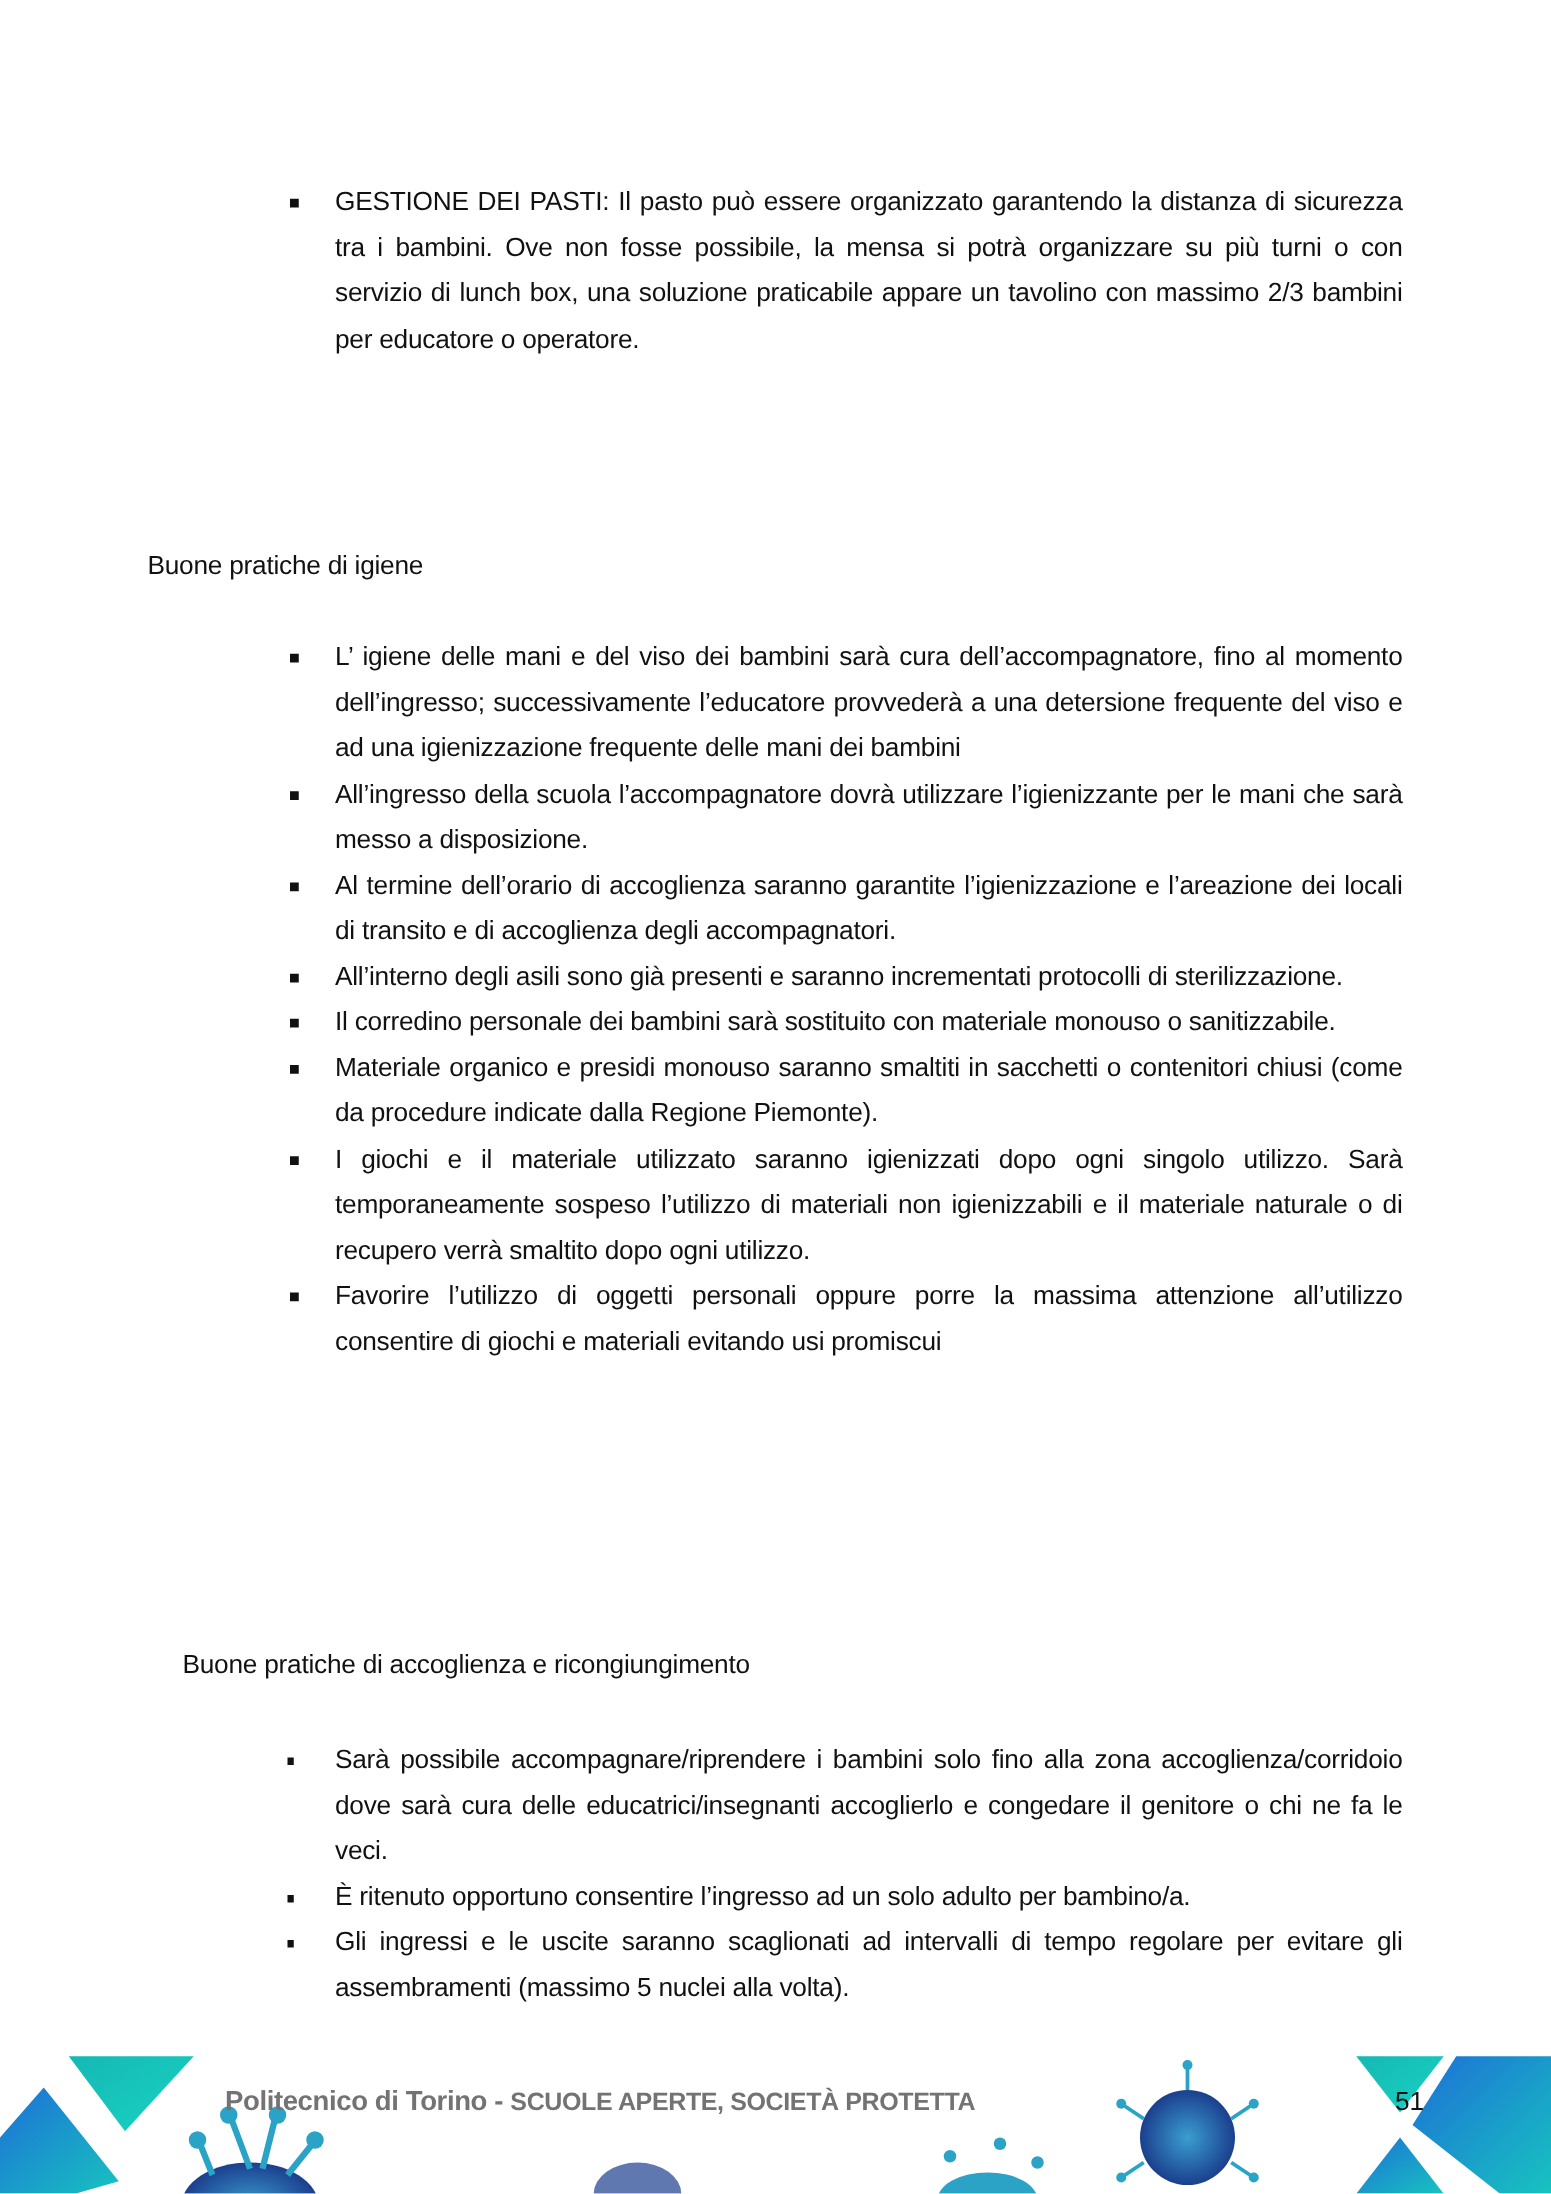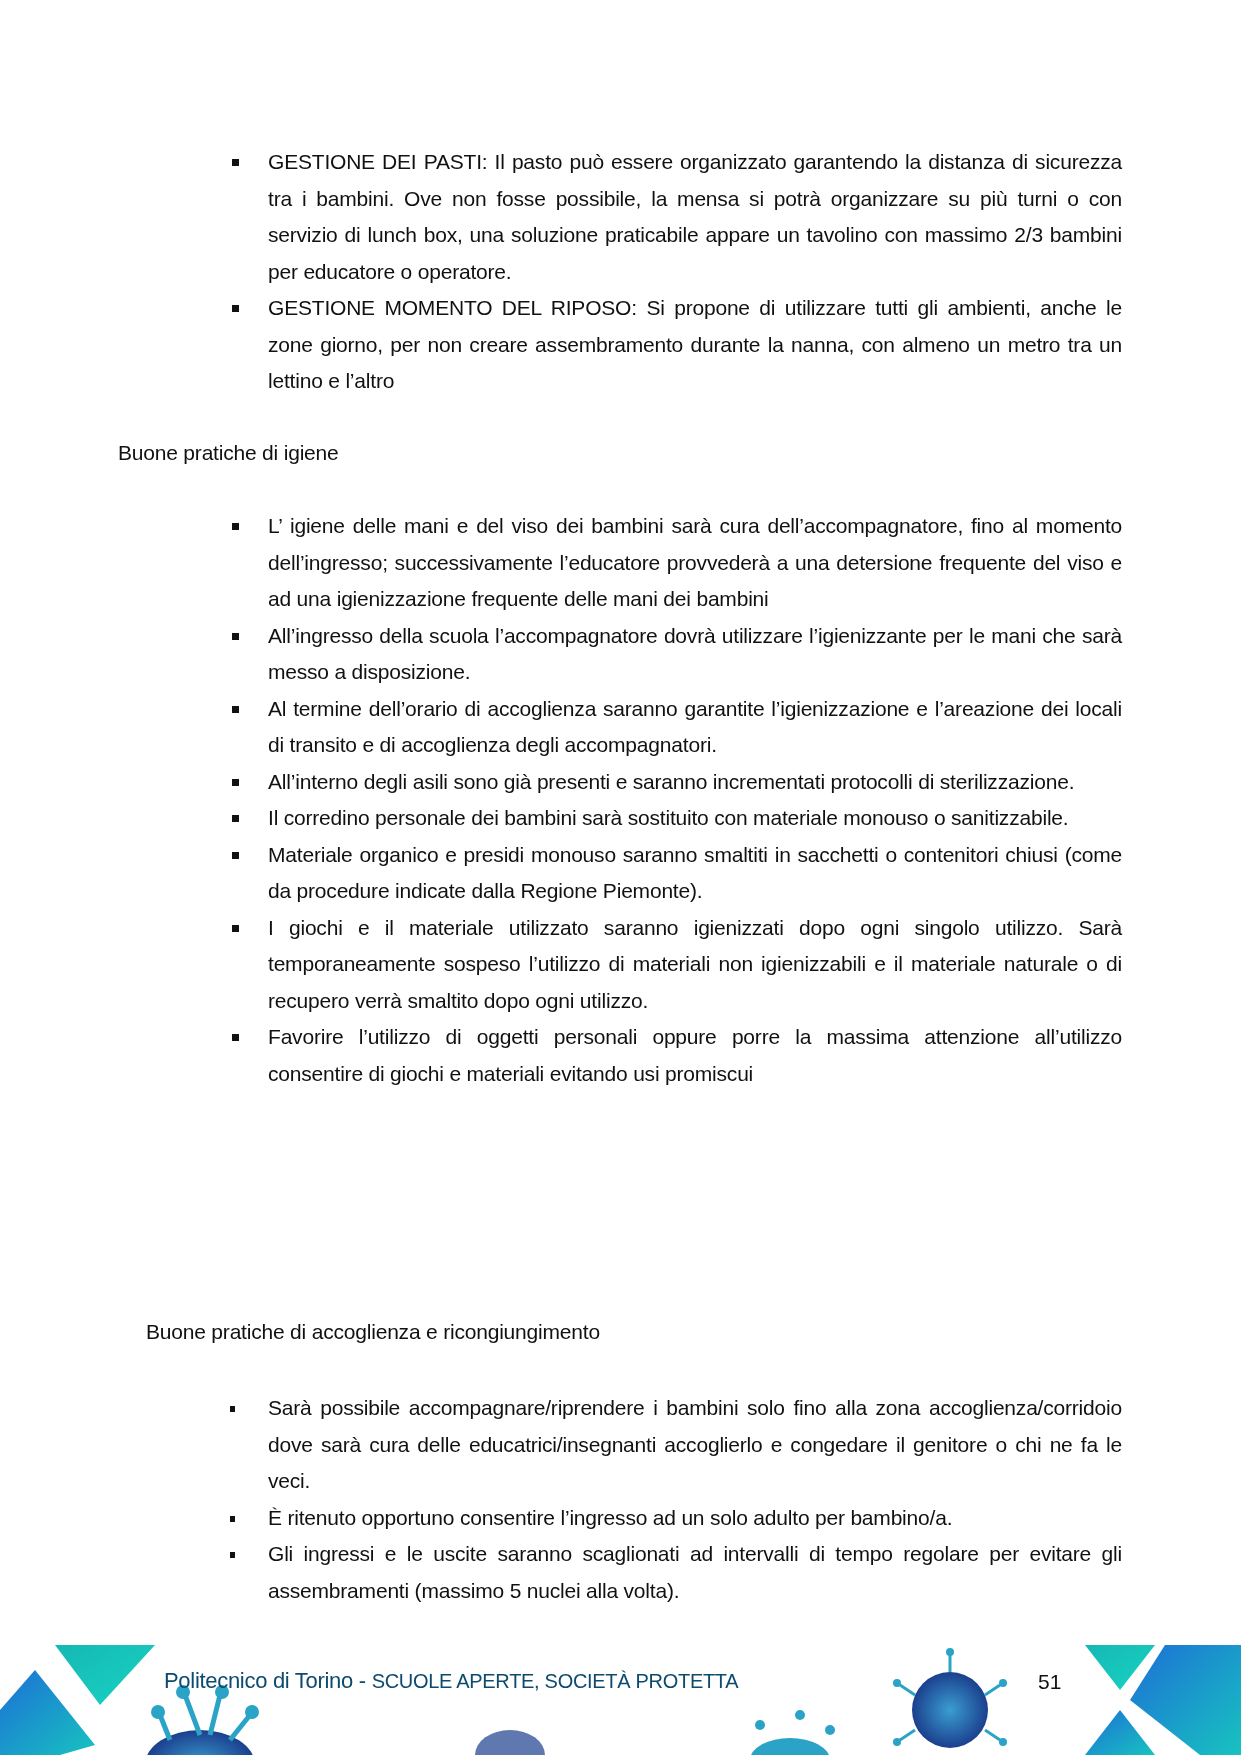--- a/index.html
+++ b/index.html
@@ -6,32 +6,31 @@
   body { width:1241px; height:1755px; position:relative; overflow:hidden;
          font-family:"Liberation Sans", sans-serif; color:#111; }
   .page { position:absolute; left:0; top:0; width:1241px; height:1755px; }
   .list { position:absolute; left:228px; width:894px; margin:0; padding:0; list-style:none; }
   .item { position:relative; padding-left:40px; font-size:21px; line-height:36.5px;
           text-align:justify; letter-spacing:-0.2px; }
   .bullet { position:absolute; left:4px; top:15px; width:7px; height:7px; background:#111; }
   .bullet.sm { width:5px; height:6px; top:16px; left:2px; }
   .heading { position:absolute; left:118px; font-size:21px; font-weight:normal; letter-spacing:-0.2px; }
   .footer { position:absolute; left:0; top:1640px; width:1241px; height:115px; overflow:hidden; }
-  .footer-title { position:absolute; left:164px; top:28px; font-size:22px; font-weight:normal; color:#0c4a6e; letter-spacing:-0.3px; white-space:nowrap; }
+  .footer-title { position:absolute; left:180px; top:28px; font-size:22px; font-weight:bold; color:#737373; letter-spacing:-0.3px; white-space:nowrap; }
   .footer-title .sub { font-size:20px; }
-  .page-num { position:absolute; left:1038px; top:30px; font-size:21px; color:#111; }
+  .page-num { position:absolute; left:1116px; top:30px; font-size:21px; color:#111; }
 </style>
 </head>
 <body>
 
 <div class="page">
 
   <ul class="list" style="top:144px;">
     <li class="item"><span class="bullet"></span><span>GESTIONE DEI PASTI: Il pasto può essere organizzato garantendo la distanza di sicurezza tra i bambini. Ove non fosse possibile, la mensa si potrà organizzare su più turni o con servizio di lunch box, una soluzione praticabile appare un tavolino con massimo 2/3 bambini per educatore o operatore.</span></li>
-    <li class="item"><span class="bullet"></span><span>GESTIONE MOMENTO DEL RIPOSO: Si propone di utilizzare tutti gli ambienti, anche le zone giorno, per non creare assembramento durante la nanna, con almeno un metro tra un lettino e l’altro</span></li>
   </ul>
 
   <div class="heading" style="top:441px;">Buone pratiche di igiene</div>
 
   <ul class="list" style="top:508px;">
     <li class="item"><span class="bullet"></span><span>L’ igiene delle mani e del viso dei bambini sarà cura dell’accompagnatore, fino al momento dell’ingresso; successivamente l’educatore provvederà a una detersione frequente del viso e ad una igienizzazione frequente delle mani dei bambini</span></li>
     <li class="item"><span class="bullet"></span><span>All’ingresso della scuola l’accompagnatore dovrà utilizzare l’igienizzante per le mani che sarà messo a disposizione.</span></li>
     <li class="item"><span class="bullet"></span><span>Al termine dell’orario di accoglienza saranno garantite l’igienizzazione e l’areazione dei locali di transito e di accoglienza degli accompagnatori.</span></li>
     <li class="item"><span class="bullet"></span><span>All’interno degli asili sono già presenti e saranno incrementati protocolli di sterilizzazione.</span></li>
     <li class="item"><span class="bullet"></span><span>Il corredino personale dei bambini sarà sostituito con materiale monouso o sanitizzabile.</span></li>

